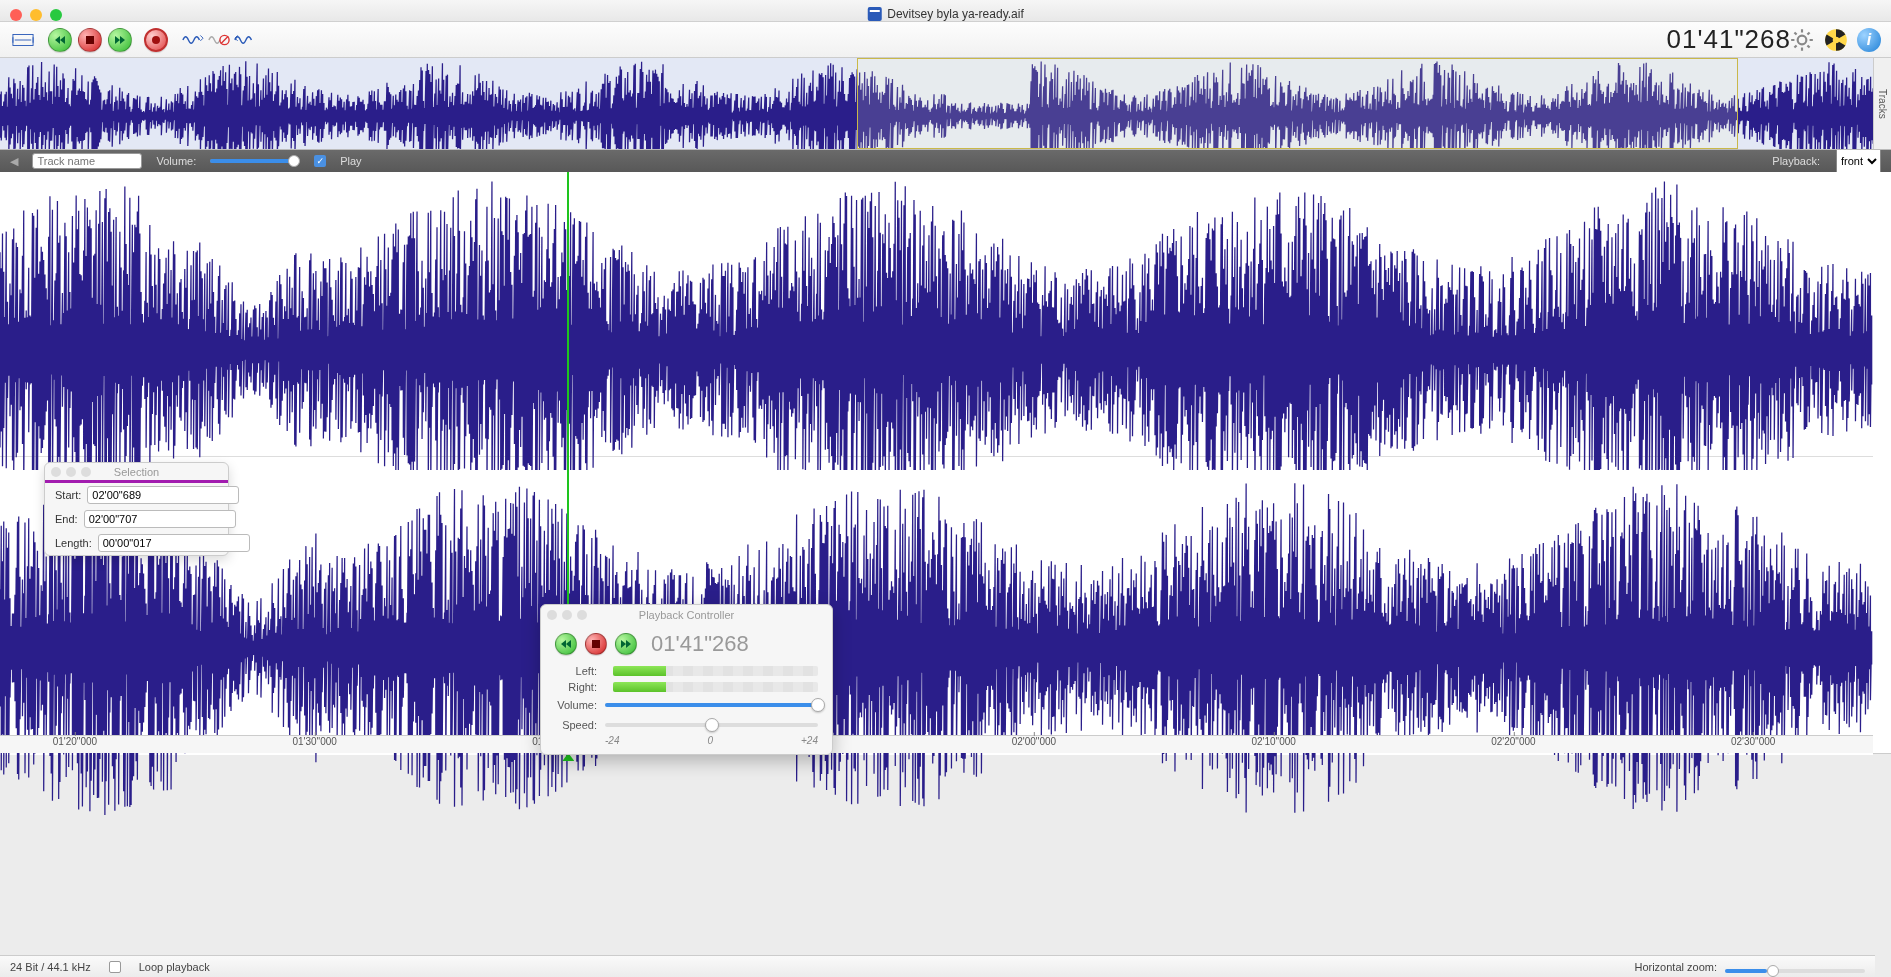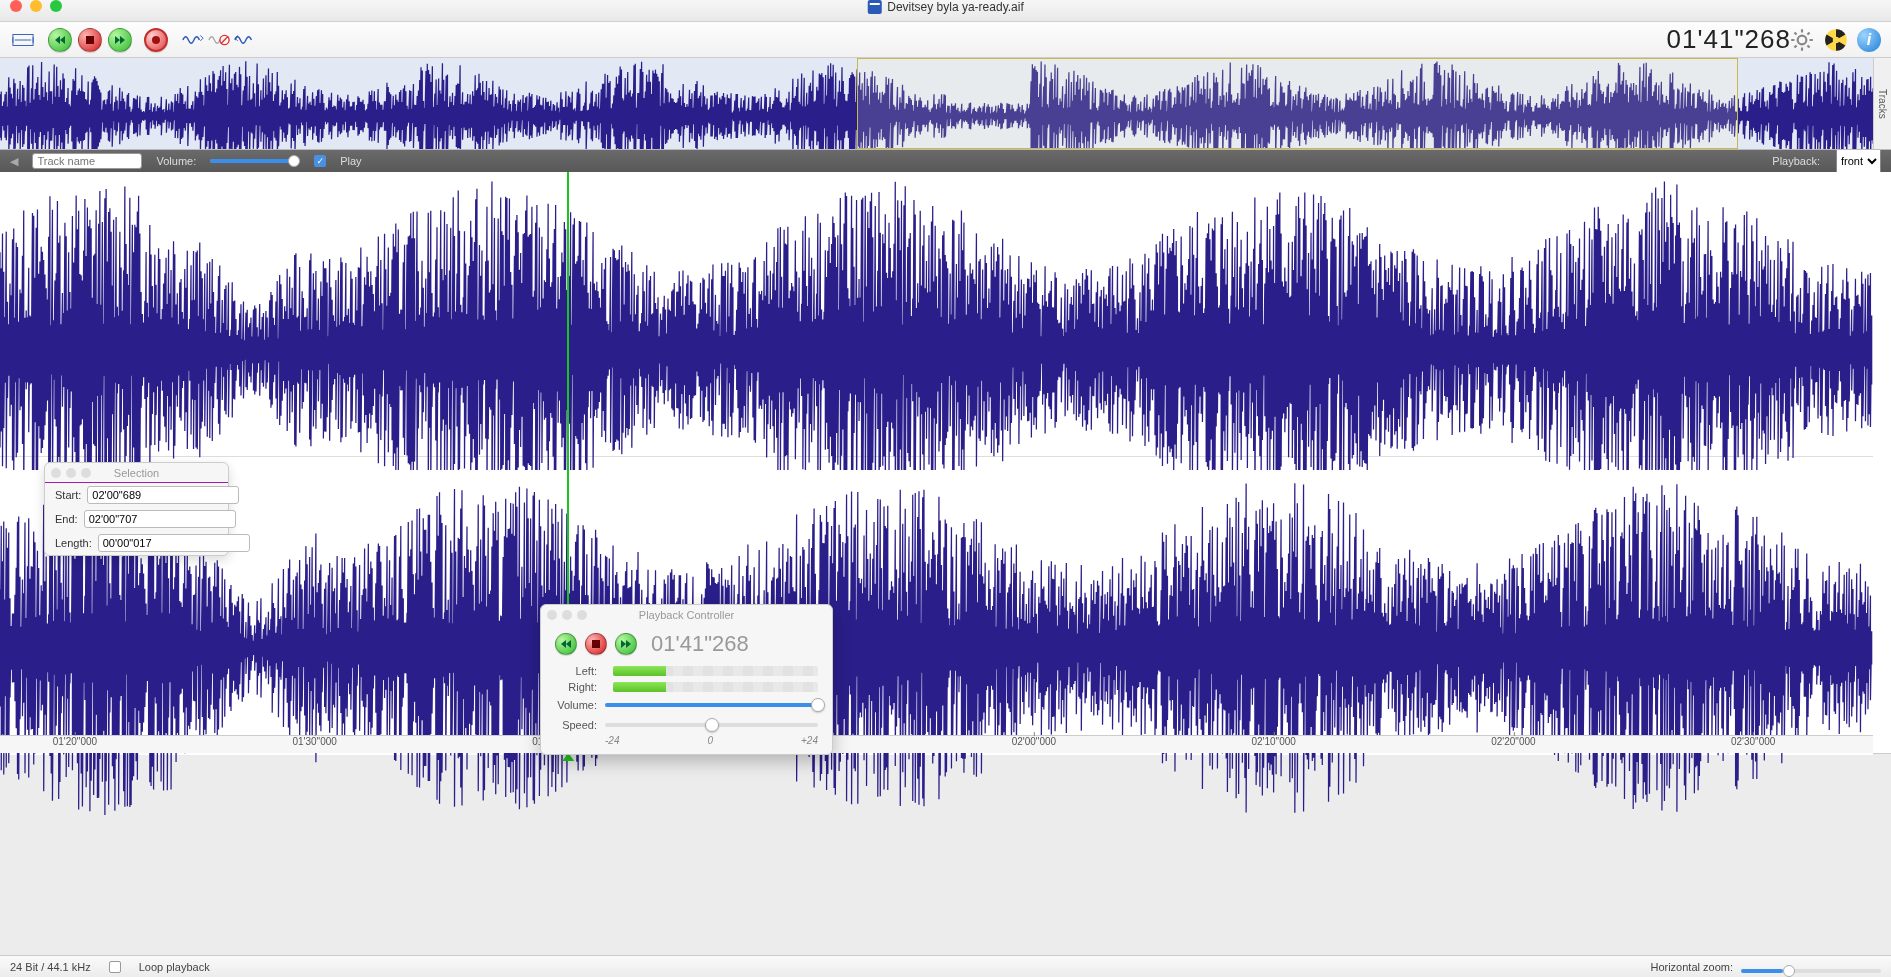--- a/index.html
+++ b/index.html
@@ -1,19 +1,19 @@
 <!DOCTYPE html>
 <html><head>
 <meta charset="utf-8">
 <style>
 * { margin:0; padding:0; box-sizing:border-box; font-family: -apple-system, "Helvetica Neue", Arial, sans-serif; }
 body { background:#ececec; width:1891px; height:977px; overflow:hidden; position:relative; }
 
 
-.titlebar { height:22px; background:linear-gradient(#f6f6f6,#e8e8e8); border-bottom:1px solid #d0d0d0; display:flex; align-items:flex-start; position:relative; }
+.titlebar { height:22px; background:linear-gradient(#f6f6f6,#e8e8e8); border-bottom:1px solid #d0d0d0; display:flex; align-items:flex-end; position:relative; }
 .traffic { display:flex; gap:8px; margin-left:10px; }
 .traffic span { width:12px; height:12px; border-radius:50%; display:block; }
 .tl-close{background:#ff5f57;} .tl-min{background:#ffbd2e;} .tl-max{background:#28c940;}
 .title-center { position:absolute; left:50%; transform:translateX(-50%); display:flex; align-items:center; gap:6px; font-size:12px; color:#333; }
 .title-center .doc-icon{width:14px;height:14px;background:#2a5ab8;border-radius:2px;display:inline-block;position:relative;}
 .title-center .doc-icon::after{content:'';position:absolute;top:3px;left:2px;right:2px;height:2px;background:#fff;}
 
 
 .toolbar { height:36px; background:linear-gradient(#fdfdfd,#f1f1f1); border-bottom:1px solid #ccc; display:flex; align-items:center; padding:0 10px; position:relative;}
 .btn { width:24px; height:24px; border-radius:50%; border:1px solid rgba(0,0,0,.25); background:linear-gradient(#fff,#ddd); display:flex; align-items:center; justify-content:center; cursor:pointer; box-shadow:0 1px 1px rgba(0,0,0,.15);}
@@ -53,21 +53,21 @@
 .playhead{position:absolute;top:0;bottom:0;left:30%;width:2px;background:#1ec41e;z-index:5;}
 .playhead::after{content:'';position:absolute;bottom:-8px;left:-5px;width:12px;height:8px;background:#1ec41e;clip-path:polygon(0 100%,50% 0,100% 100%);}
 
 
 .ruler{position:absolute;bottom:0;left:0;right:18px;height:18px;background:#f6f6f6;border-top:1px solid #ccc;font-size:10px;color:#555;}
 .ruler .tick{position:absolute;top:0;transform:translateX(-50%);}
 .ruler .tick::before{content:'';position:absolute;top:-4px;left:50%;width:1px;height:4px;background:#888;}
 
 
 .sel-panel{position:absolute;top:462px;left:44px;width:185px;background:#f6f6f6;border:1px solid #ccc;border-radius:6px;box-shadow:0 4px 12px rgba(0,0,0,.15);z-index:20;font-size:11px;}
-.sel-panel .hdr{height:20px;display:flex;align-items:center;padding:0 6px;border-bottom:1px solid #a21caf;color:#999;}
+.sel-panel .hdr{height:20px;display:flex;align-items:center;padding:0 6px;border-bottom:3px solid #a21caf;color:#999;}
 .sel-panel .hdr .dots{display:flex;gap:5px;margin-right:auto;}
 .sel-panel .hdr .dots span{width:10px;height:10px;border-radius:50%;background:#ddd;}
 .sel-panel .hdr .ttl{position:absolute;left:50%;transform:translateX(-50%);}
 .sel-panel .row{display:flex;align-items:center;padding:3px 10px;gap:6px;}
 .sel-panel .row label{width:48px;text-align:right;color:#333;}
 .sel-panel .row input{flex:1;height:18px;border:1px solid #bbb;border-radius:3px;padding:0 4px;font-size:11px;background:#fff;}
 
 
 .pb-panel{position:absolute;top:604px;left:540px;width:293px;background:#f6f6f6;border:1px solid #ccc;border-radius:6px;box-shadow:0 6px 18px rgba(0,0,0,.25);z-index:20;font-size:11px;padding-bottom:8px;}
 .pb-panel .hdr{height:20px;display:flex;align-items:center;padding:0 6px;color:#999;position:relative;}
@@ -81,21 +81,21 @@
 .pb-panel .meter{flex:1;height:10px;background:repeating-linear-gradient(90deg,#e8e8e8 0 10px,#e2e2e2 10px 20px);border-radius:2px;position:relative;overflow:hidden;}
 .pb-panel .meter .lvl{position:absolute;left:0;top:0;bottom:0;width:26%;background:linear-gradient(#8de658,#5cc22a);}
 .pb-panel .sliderrow{display:flex;align-items:center;padding:4px 14px;gap:8px;}
 .pb-panel .sliderrow label{width:42px;text-align:right;color:#555;}
 .pb-panel .hslider{flex:1;height:4px;background:#ddd;border-radius:2px;position:relative;}
 .pb-panel .hslider .fill{position:absolute;left:0;top:0;bottom:0;background:#3b8eea;border-radius:2px;}
 .pb-panel .hslider .knob{position:absolute;top:-5px;width:14px;height:14px;border-radius:50%;background:#fff;border:1px solid #aaa;box-shadow:0 1px 2px rgba(0,0,0,.2);}
 .pb-panel .scale{display:flex;justify-content:space-between;padding:0 14px 0 64px;font-size:10px;color:#888;font-style:italic;}
 
 
-.statusbar{position:absolute;bottom:0;left:0;right:0;height:22px;background:linear-gradient(#fafafa,#ececec);border-top:1px solid #ccc;display:flex;align-items:center;padding:0 10px;font-size:11px;color:#444;gap:18px;}
+.statusbar{position:absolute;bottom:0;left:0;right:16px;height:22px;background:linear-gradient(#fafafa,#ececec);border-top:1px solid #ccc;display:flex;align-items:center;padding:0 10px;font-size:11px;color:#444;gap:18px;}
 .statusbar .chk2{width:12px;height:12px;border:1px solid #999;border-radius:2px;background:#fff;}
 .statusbar .hz{margin-left:auto;display:flex;align-items:flex-end;gap:8px;}
 .hz-slider{width:140px;height:4px;background:#ddd;border-radius:2px;position:relative;}
 .hz-slider .fill{position:absolute;left:0;top:0;bottom:0;width:30%;background:#3b8eea;border-radius:2px;}
 .hz-slider .knob{position:absolute;left:30%;top:-4px;width:12px;height:12px;border-radius:50%;background:#fff;border:1px solid #aaa;}
 
 
 .wf{position:absolute;inset:0;}
 </style>
 </head>

